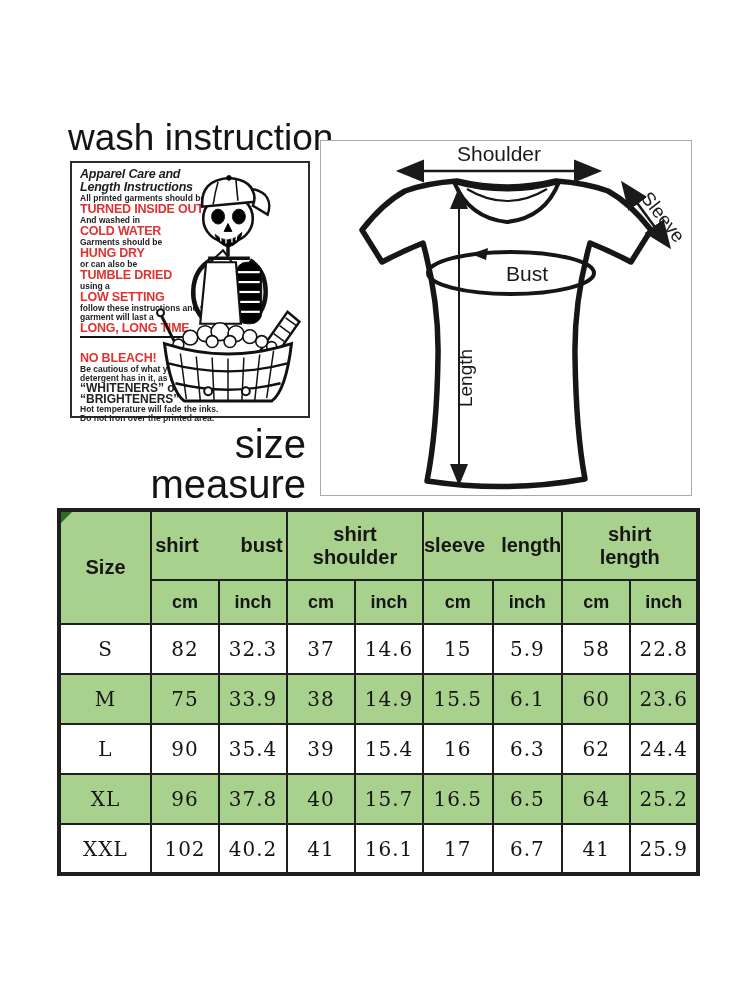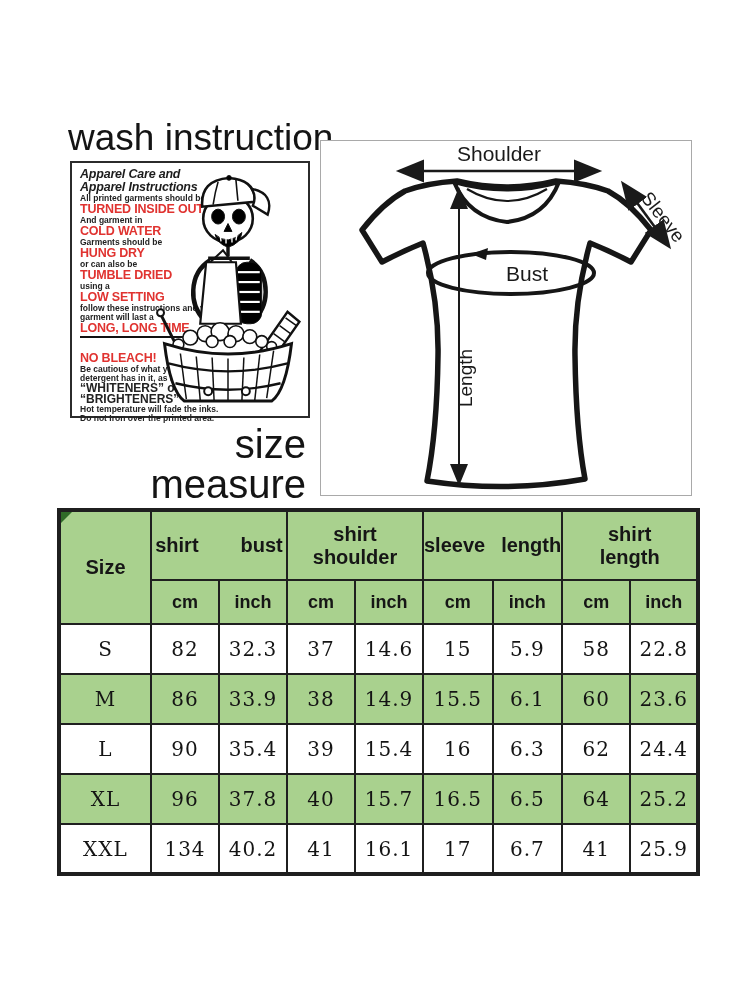--- a/index.html
+++ b/index.html
@@ -56,25 +56,25 @@
 </head>
 <body>
 
 <div class="canvas">
 
   <div class="wash-heading">wash instruction</div>
 
   <div class="wash-card">
     <div class="wash-text">
       <div class="wt-title">Apparel Care and</div>
-      <div class="wt-title">Apparel Instructions</div>
+      <div class="wt-title">Length Instructions</div>
 
       <div class="wt-small">All printed garments should be</div>
       <div class="wt-red">TURNED INSIDE OUT</div>
-      <div class="wt-small">And garment in</div>
+      <div class="wt-small">And washed in</div>
       <div class="wt-red">COLD WATER</div>
       <div class="wt-small">Garments should be</div>
       <div class="wt-red">HUNG DRY</div>
       <div class="wt-small">or can also be</div>
       <div class="wt-red">TUMBLE DRIED</div>
       <div class="wt-small">using a</div>
       <div class="wt-red">LOW SETTING</div>
       <div class="wt-small">follow these instructions and your garment will last a</div>
       <div class="wt-red wt-underline"><span>LONG, LONG TIME</span></div>
 
@@ -260,21 +260,21 @@
         <td>32.3</td>
         <td>37</td>
         <td>14.6</td>
         <td>15</td>
         <td>5.9</td>
         <td>58</td>
         <td>22.8</td>
       </tr>
       <tr class="drow row-green">
         <td>M</td>
-        <td>86</td>
+        <td>75</td>
         <td>33.9</td>
         <td>38</td>
         <td>14.9</td>
         <td>15.5</td>
         <td>6.1</td>
         <td>60</td>
         <td>23.6</td>
       </tr>
       <tr class="drow">
         <td>L</td>
@@ -293,21 +293,21 @@
         <td>37.8</td>
         <td>40</td>
         <td>15.7</td>
         <td>16.5</td>
         <td>6.5</td>
         <td>64</td>
         <td>25.2</td>
       </tr>
       <tr class="drow">
         <td>XXL</td>
-        <td>134</td>
+        <td>102</td>
         <td>40.2</td>
         <td>41</td>
         <td>16.1</td>
         <td>17</td>
         <td>6.7</td>
         <td>41</td>
         <td>25.9</td>
       </tr>
     </tbody>
       </table>

